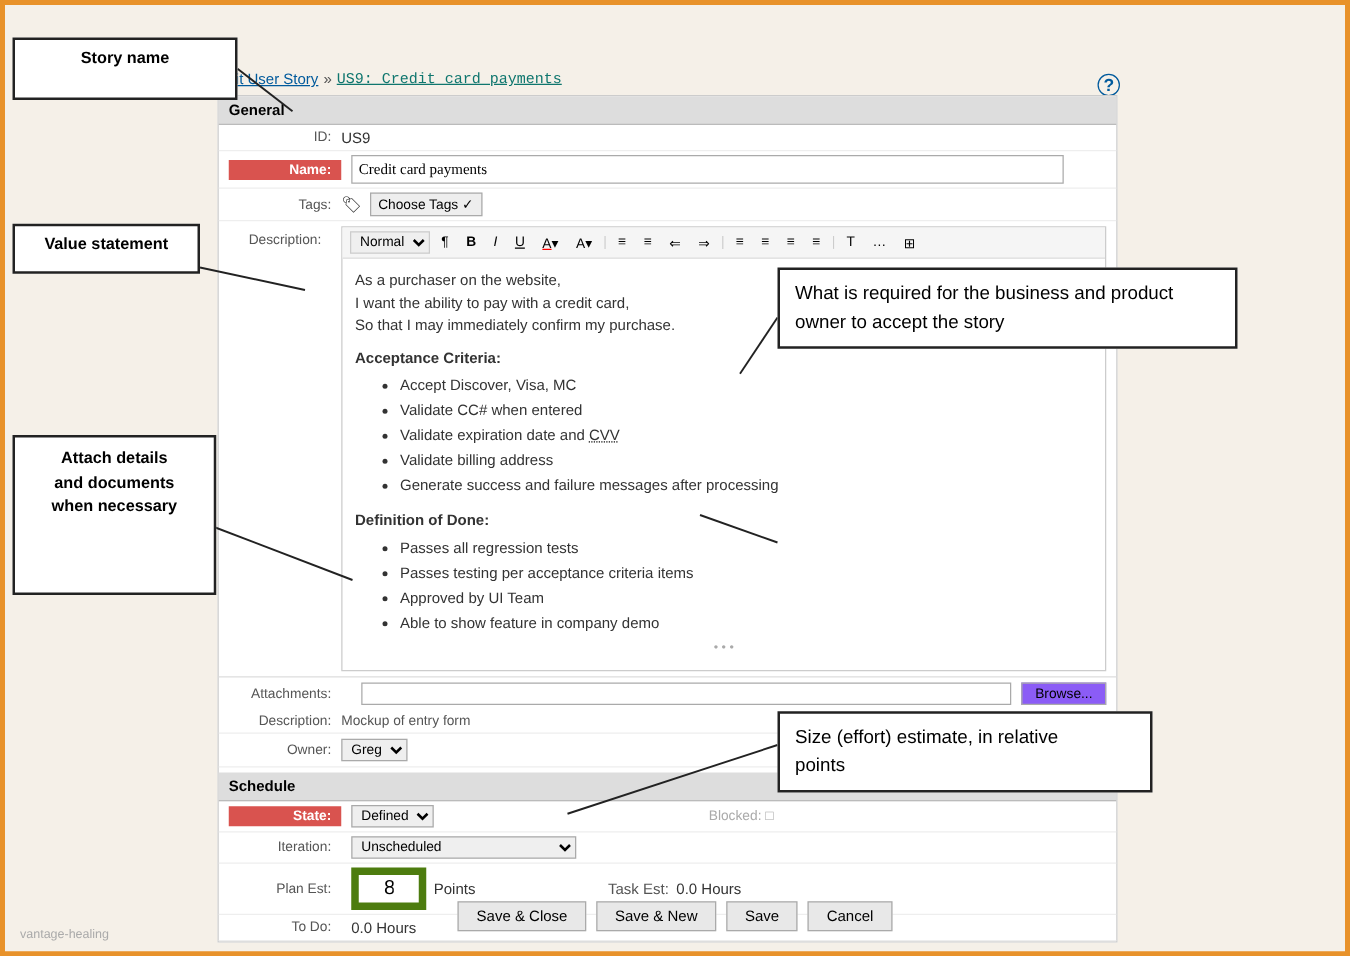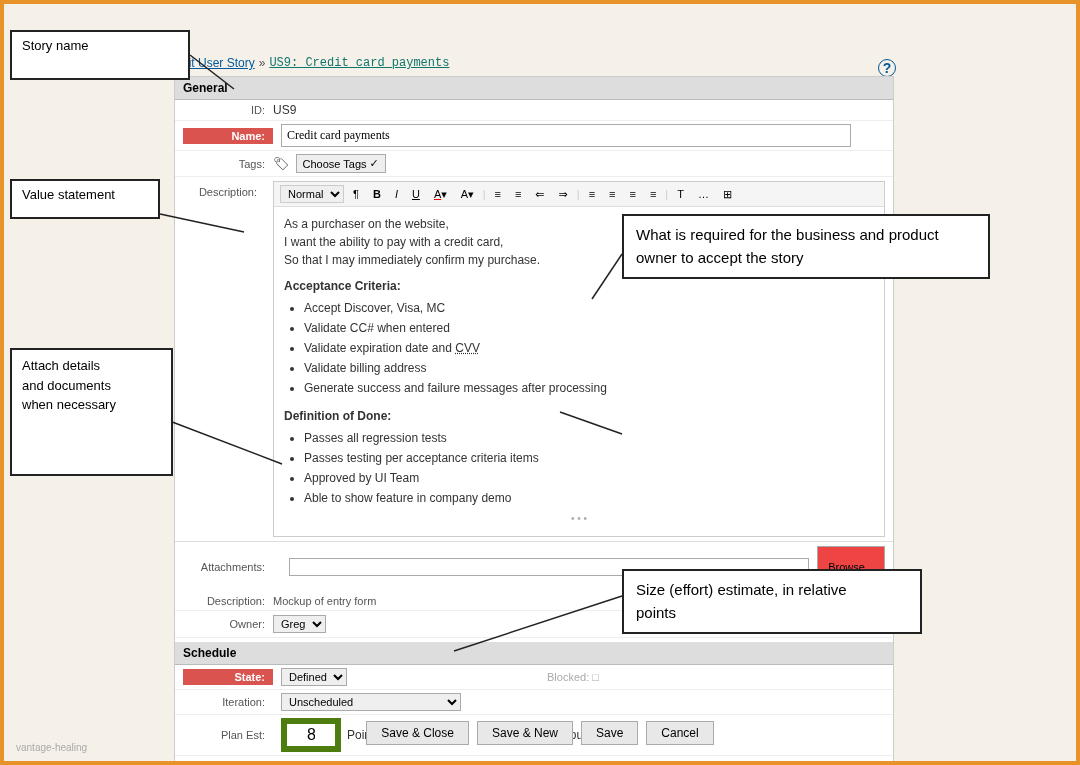--- a/index.html
+++ b/index.html
@@ -19,22 +19,23 @@
       position: relative;
     }
 
     
     .annotation-box {
       position: absolute;
       background: white;
       border: 2px solid #222;
       padding: 6px 10px;
       font-size: 13px;
-      font-weight: normal;
+      font-weight: bold;
       z-index: 10;
+      text-align: center;
     }
 
     .annotation-box-outline {
       position: absolute;
       background: white;
       border: 2px solid #222;
       padding: 8px 12px;
       font-size: 15px;
       z-index: 10;
       line-height: 1.5;
@@ -163,40 +164,41 @@
       margin-bottom: 4px;
     }
 
     .bullet-list {
       list-style: disc;
       margin-left: 20px;
     }
 
     .bullet-list li {
       margin-bottom: 2px;
+      margin-left: 16px;
     }
 
     .dod-header {
       font-weight: bold;
       margin-top: 10px;
       margin-bottom: 4px;
     }
 
     .attachment-row {
       display: flex;
       align-items: center;
       padding: 4px 8px;
       border-top: 1px solid #eee;
       gap: 8px;
     }
 
     .browse-btn {
-      background: #ef4444;
+      background: #8b5cf6;
       border: 1px solid #aaa;
-      padding: 14px 10px;
+      padding: 2px 10px;
       font-size: 11px;
       cursor: pointer;
     }
 
     .attachment-file {
       color: #005a9c;
       text-decoration: underline;
       font-size: 11px;
     }
 
@@ -468,21 +470,21 @@
           <option>Greg</option>
         </select>
       </div>
     </div>
 
     <div class="schedule-section">
       <div class="section-header">Schedule</div>
 
       <div class="form-row" style="padding:3px 8px;justify-content:center;">
         <div class="form-label-red">State:</div>
-        <div class="form-value" style="display:flex; align-items:center; gap:0; margin-left:8px;">
+        <div class="form-value" style="display:flex; align-items:center; gap:20px; margin-left:8px;">
           <select class="small-select">
             <option>Defined</option>
           </select>
           <span style="color:#aaa; font-size:11px; margin-left:200px;">Blocked: □</span>
         </div>
       </div>
 
       <div class="form-row">
         <div class="form-label">Iteration:</div>
         <div class="form-value" style="margin-left:8px;">

